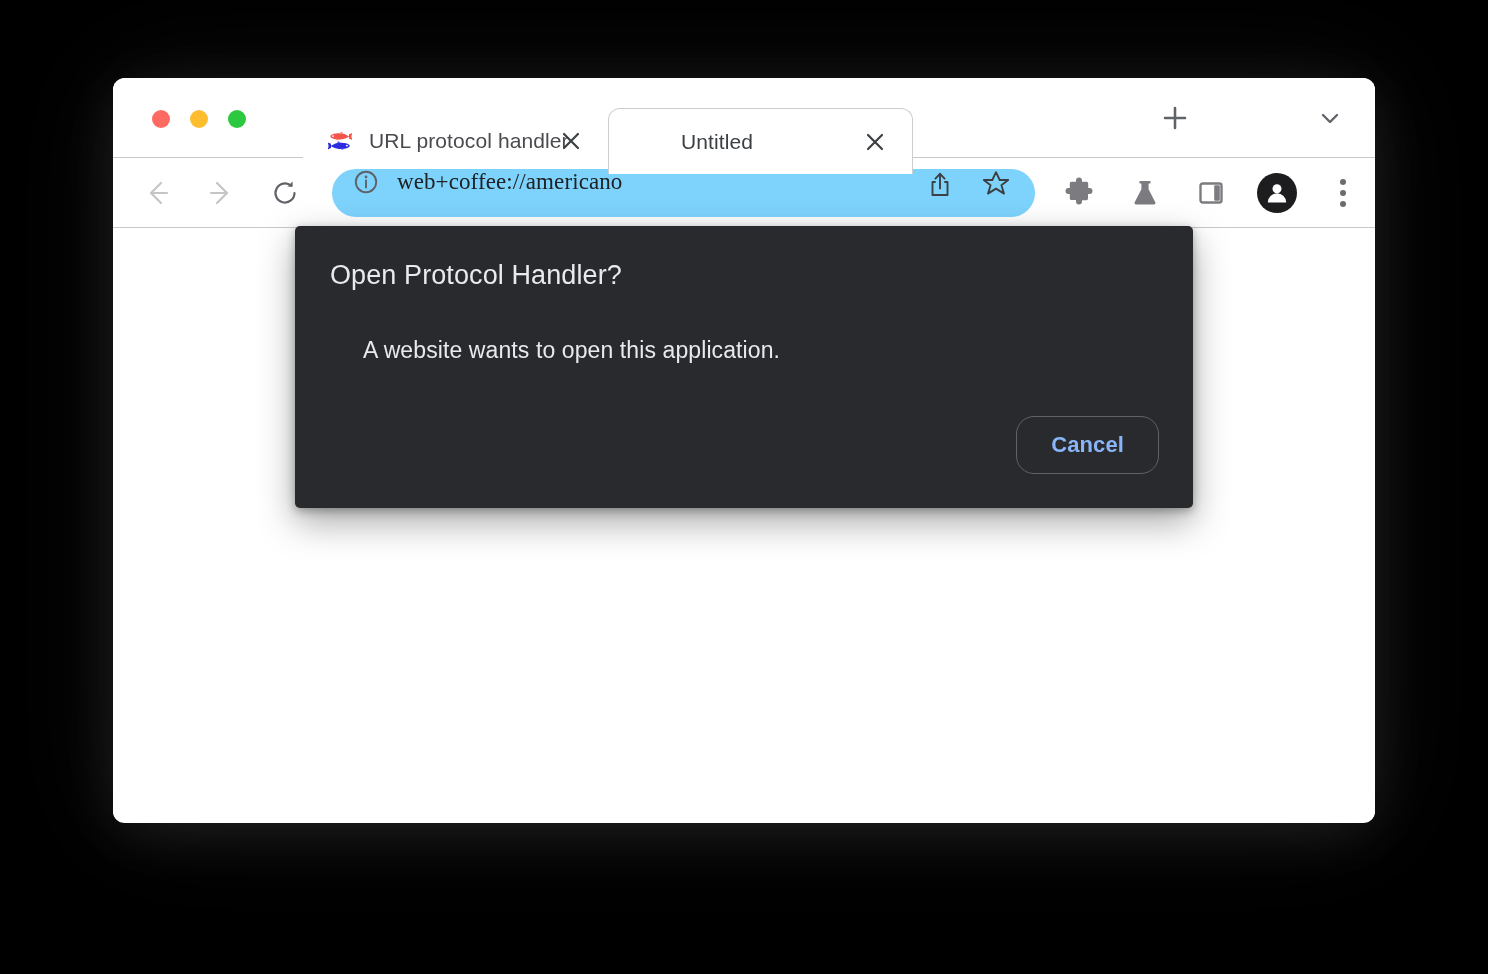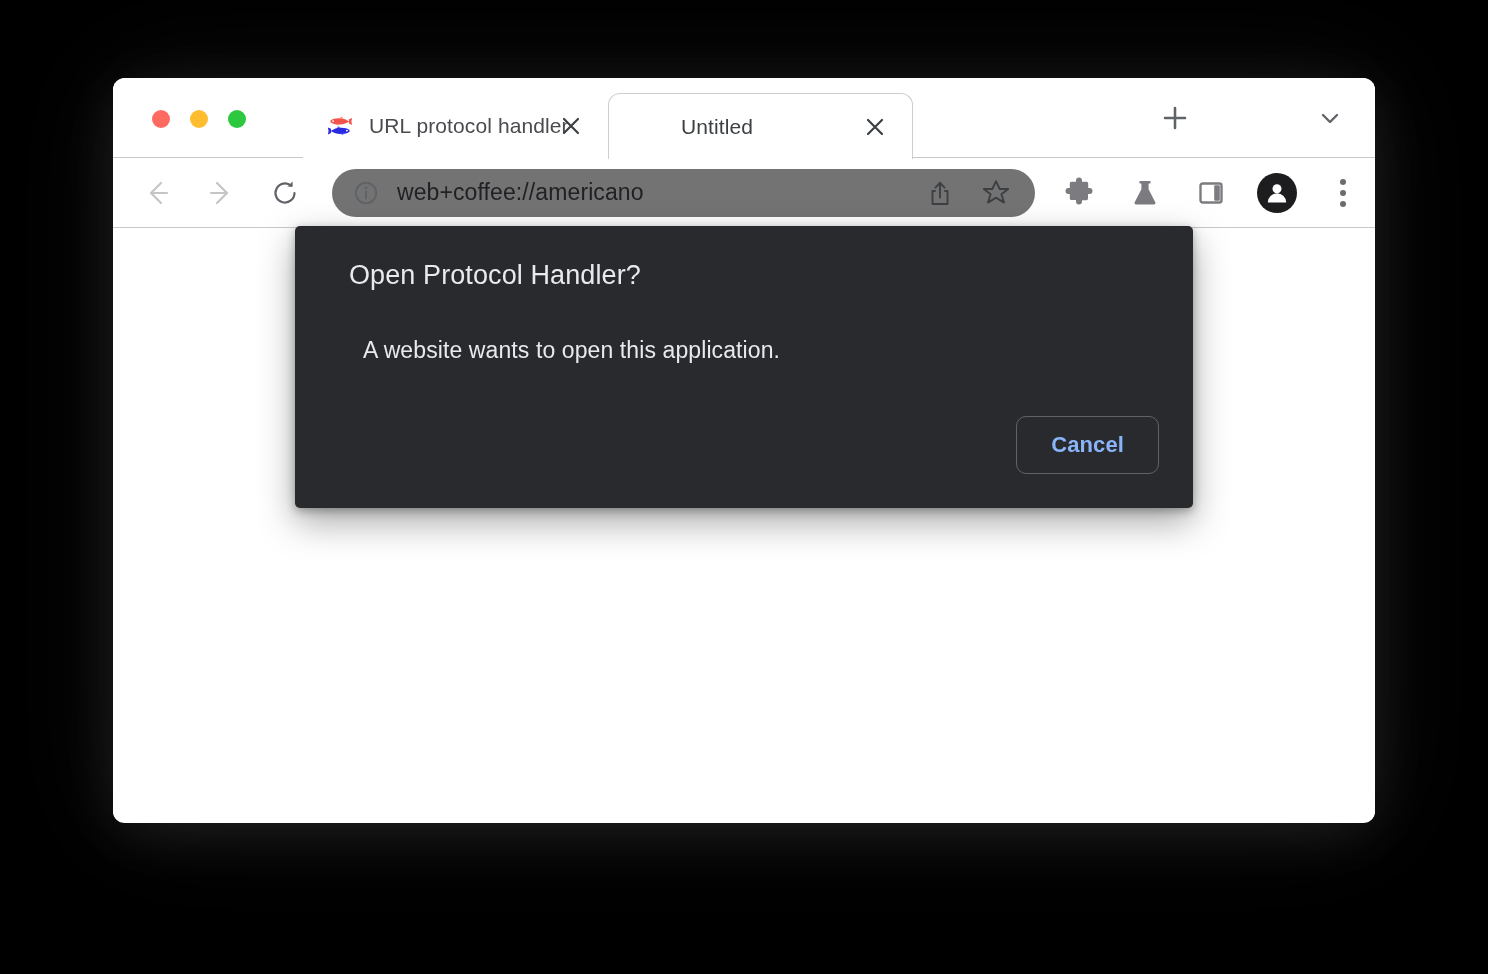--- a/index.html
+++ b/index.html
@@ -49,21 +49,21 @@
     gap: 20px;
   }
   .tl-dot { width: 18px; height: 18px; border-radius: 50%; }
   .tl-red    { background: #fd6a62; }
   .tl-yellow { background: #febd2f; }
   .tl-green  { background: #2cc840; }
 
   .tabs {
     position: absolute;
     left: 190px;
-    top: 0;
+    top: 15px;
     height: 80px;
     display: flex;
     align-items: flex-end;
   }
 
   .tab {
     position: relative;
     height: 64px;
     display: flex;
     align-items: center;
@@ -168,25 +168,25 @@
     flex: 0 0 auto;
   }
   .nav-back    { margin-left: 21px; }
   .nav-forward { margin-left: 18px; }
   .nav-reload  { margin-left: 18px; }
 
   .omnibox {
     margin-left: 24px;
     height: 48px;
     width: 703px;
-    background: #737373;
+    background: #7dd3fc;
     border-radius: 24px;
     display: flex;
-    align-items: center;
     flex: 0 0 auto;
+    font-family: Liberation Serif, serif;
   }
   .omnibox-info {
     width: 26px; height: 26px;
     margin-left: 21px;
     flex: 0 0 26px;
     display: flex; align-items: center; justify-content: center;
   }
   .omnibox-url {
     margin-left: 18px;
     font-size: 23px;
@@ -241,21 +241,21 @@
     background: #292a2d;
     border-radius: 5px;
     box-shadow: 0 14px 36px rgba(0,0,0,0.35), 0 3px 10px rgba(0,0,0,0.30);
     padding: 34px 0 0 0;
     z-index: 10;
   }
 
   .dialog-title {
     font-size: 27px;
     color: #e8eaed;
-    padding: 0 54px;
+    padding: 0 35px;
     margin-bottom: 46px;
     letter-spacing: 0.1px;
   }
 
   .dialog-body {
     font-size: 23px;
     color: #e8eaed;
     padding: 0 50px 0 68px;
     letter-spacing: 0.1px;
   }
@@ -263,21 +263,21 @@
   .dialog-actions {
     display: flex;
     justify-content: flex-end;
     gap: 19px;
     padding: 52px 34px 34px 34px;
   }
 
   .dlg-btn {
     height: 58px;
     border: 1px solid #5f6368;
-    border-radius: 10px;
+    border-radius: 18px;
     background: transparent;
     color: #8ab4f8;
     font-family: "Liberation Sans", sans-serif;
     font-size: 22px;
     font-weight: bold;
     padding: 0 34px;
     cursor: pointer;
     white-space: nowrap;
     letter-spacing: 0.1px;
   }

